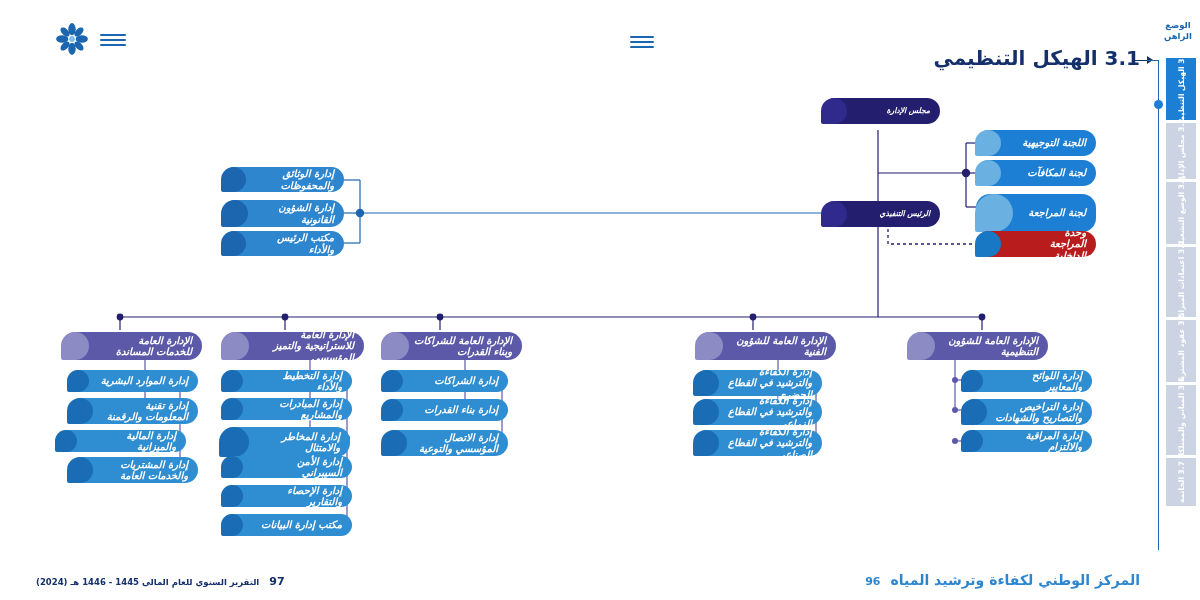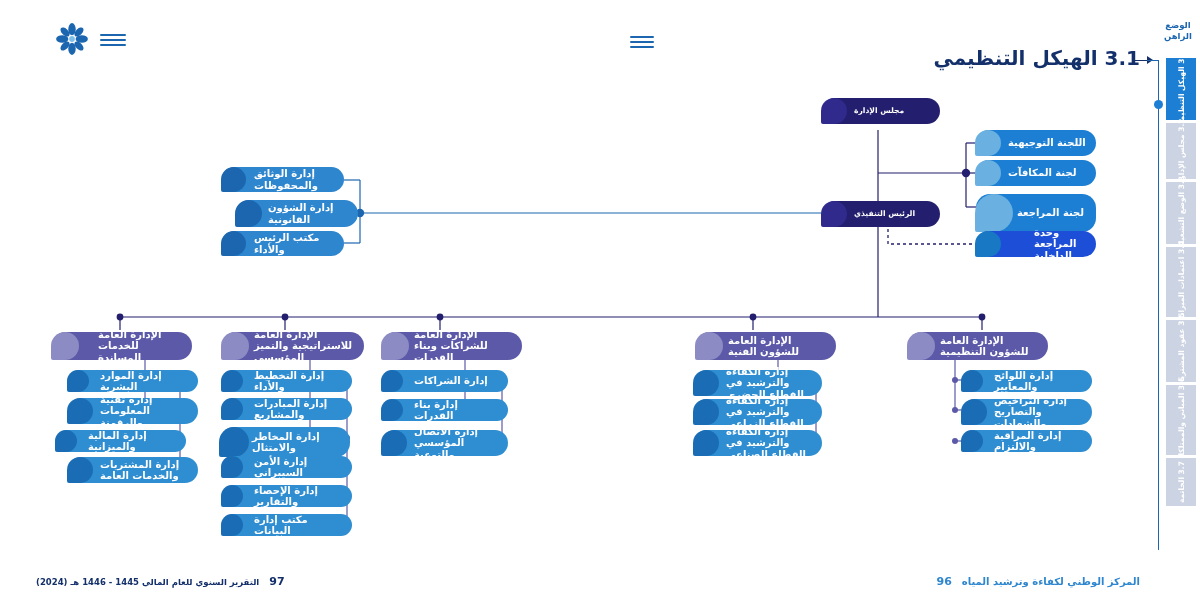--- a/index.html
+++ b/index.html
@@ -149,35 +149,36 @@
     left: -1px; top: 0;
     height: 100%;
     aspect-ratio: 1 / 1;
     border-radius: 50%;
     border-bottom-left-radius: 2px;
   }
   .node .txt {
     position: relative;
     z-index: 2;
     width: 100%;
-    text-align: left;
+    text-align: right;
     padding-right: 2px;
     padding-left: 22px;
+    font-style: italic;
   }
 
   
   .n-navy   { background: #231f6e; }
   .n-navy   > .cap { background: #2f2a8c; }
   .n-purple { background: #5c5aa8; }
   .n-purple > .cap { background: #8d8bc4; }
   .n-blue   { background: #1c7fd4; }
   .n-blue   > .cap { background: #6ab0e0; }
   .n-blue2  { background: #2e86cf; }
   .n-blue2  > .cap { background: #1c66b0; }
-  .n-lblue  { background: #1d4ed8; padding-left: 36px; }
+  .n-lblue  { background: #b91c1c; padding-left: 36px; }
   .n-lblue  > .cap { background: #1878c4; }
   .n-mblue  { background: #2f8ed1; }
   .n-mblue  > .cap { background: #1a6db5; }
 
   .fs12 { font-size: 7.6px; }
   .fs11 { font-size: 10px; }
   .fs10 { font-size: 10px; }
 
   
   .footer-left {
@@ -191,21 +192,21 @@
   .footer-text {
     font-size: 8.5px; font-weight: bold; color: #14306b;
     direction: rtl;
   }
   .footer-right {
     position: absolute; right: 60px; bottom: 12px;
     display: flex; align-items: baseline; gap: 10px;
     direction: rtl;
   }
   .footer-org {
-    font-size: 10px; font-weight: bold; color: #2e86cf;
+    font-size: 14px; font-weight: bold; color: #2e86cf;
     direction: rtl;
   }
   .footer-pageno2 {
     font-size: 11px; font-weight: bold; color: #2e86cf;
   }
 </style>
 </head>
 <body>
 
 <div id="page">
@@ -418,29 +419,29 @@
           <span class="txt">لجنة المراجعة</span>
         </div>
         <div class="node n-lblue fs10" style="left: 976px; top: 231px; width: 120px; height: 26px;">
           <span class="cap"></span>
           <span class="txt">وحدة المراجعة الداخلية</span>
         </div>
         <div class="node n-blue2 fs10" style="left: 222px; top: 167px; width: 122px; height: 25px;">
           <span class="cap"></span>
           <span class="txt">إدارة الوثائق والمحفوظات</span>
         </div>
-        <div class="node n-blue2 fs10" style="left: 236px; top: 200px; width: 122px; height: 27px;">
+        <div class="node n-blue2 fs10" style="left: 222px; top: 200px; width: 122px; height: 27px;">
           <span class="cap"></span>
           <span class="txt">إدارة الشؤون القانونية</span>
         </div>
         <div class="node n-blue2 fs10" style="left: 222px; top: 231px; width: 122px; height: 25px;">
           <span class="cap"></span>
           <span class="txt">مكتب الرئيس والأداء</span>
         </div>
-        <div class="node n-purple fs10" style="left: 52px; top: 332px; width: 140px; height: 28px; padding-left: 24px;">
+        <div class="node n-purple fs10" style="left: 62px; top: 332px; width: 140px; height: 28px; padding-left: 24px;">
           <span class="cap"></span>
           <span class="txt">الإدارة العامة للخدمات المساندة</span>
         </div>
         <div class="node n-mblue fs10" style="left: 68px; top: 370px; width: 130px; height: 22px;">
           <span class="cap"></span>
           <span class="txt">إدارة الموارد البشرية</span>
         </div>
         <div class="node n-mblue fs10" style="left: 68px; top: 398px; width: 130px; height: 26px;">
           <span class="cap"></span>
           <span class="txt">إدارة تقنية المعلومات والرقمنة</span>

